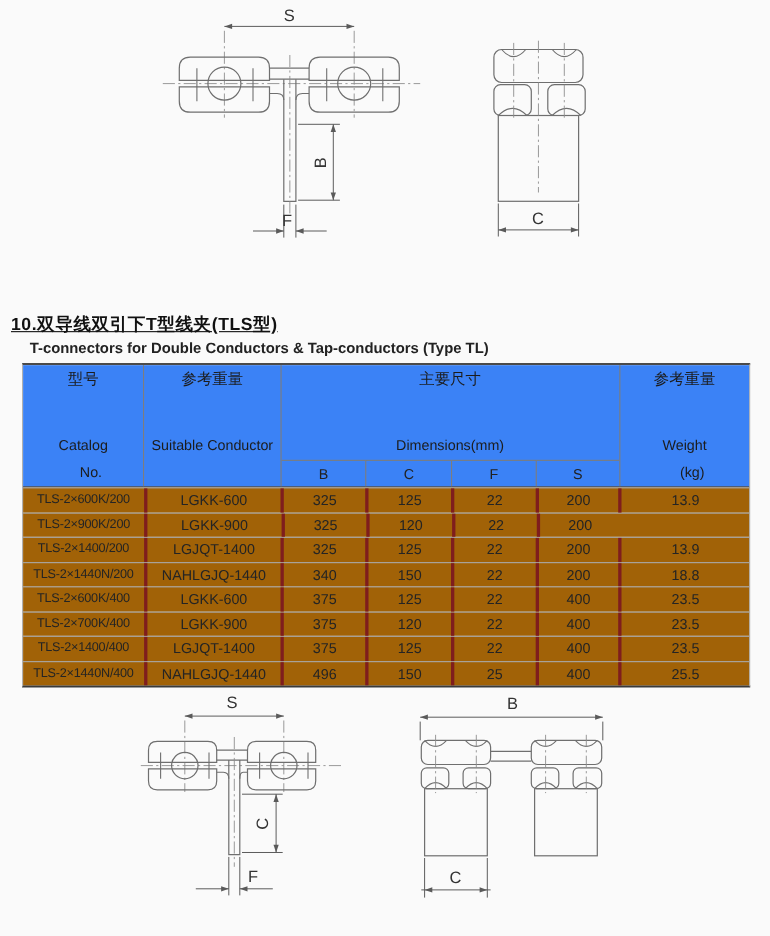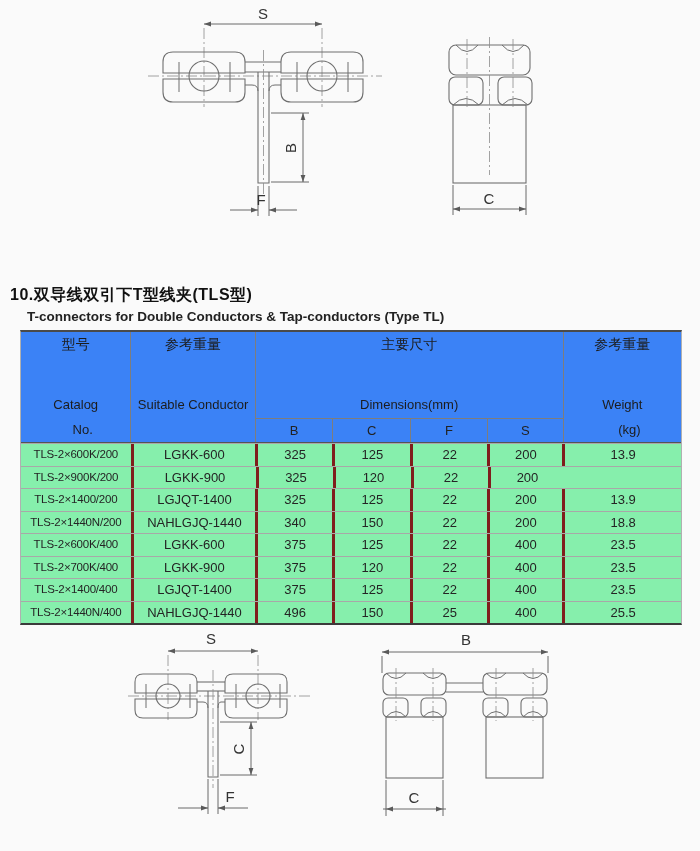--- a/index.html
+++ b/index.html
@@ -10,37 +10,37 @@
   }
   .abs{position:absolute;}
   
   svg .outline{fill:none;stroke:#6f6f6f;stroke-width:1.1;}
   svg .thin{fill:none;stroke:#6f6f6f;stroke-width:1;}
   svg .cl{fill:none;stroke:#8c8c8c;stroke-width:0.8;stroke-dasharray:11,3,2,3;}
   svg .dim{fill:none;stroke:#5a5a5a;stroke-width:0.9;}
   svg .arr{fill:#5a5a5a;stroke:none;}
   svg text{fill:#333;font-family:"Liberation Sans","DejaVu Sans",sans-serif;font-size:15px;}
   
-  .title-zh{left:10px;top:285px;font-size:16px;font-weight:bold;color:#111;letter-spacing:0.5px;}
+  .title-zh{left:10px;top:285px;font-size:16px;font-weight:bold;color:#111;letter-spacing:0.5px;text-decoration:underline;}
   .title-en{left:27px;top:309px;font-size:13.5px;font-weight:600;color:#222;}
   
   .dtable{left:20px;top:330px;width:662px;border-top:2px solid #4a4a4a;border-bottom:2px solid #3a3a3a;
           border-left:1px solid #b0b0b0;border-right:1px solid #b0b0b0;box-sizing:border-box;}
   .thead{display:flex;background:#3b82f6;border-bottom:1px solid #555;}
   .hcell{box-sizing:border-box;text-align:center;}
   .hcell + .hcell{border-left:1px solid #7d7d7d;}
   .h-zh{font-size:14px;line-height:24px;color:#1c1c1c;}
   .h-en{font-size:13px;line-height:26px;color:#1c1c1c;margin-top:36px;}
   .h-b{font-size:13px;line-height:23px;color:#1c1c1c;padding-left:14px;}
   .c1{width:110px;} .c2{width:125px;} .c3{width:308px;} .c4{width:119px;}
   .dims-sub{display:flex;border-top:1px solid #7d7d7d;}
   .dims-sub div{box-sizing:border-box;font-size:13px;line-height:23px;}
   .dims-sub div + div{border-left:1px solid #7d7d7d;}
   .sb{width:77px;} .sc{width:78px;} .sf{width:77px;} .ss{width:76px;}
-  .trow{display:flex;height:21.5px;border-top:1px solid #a8a8a8;background:#86efac;}
+  .trow{display:flex;height:21.5px;border-top:1px solid #a8a8a8;background:#a16207;}
   .trow:first-child{border-top:none;}
   .td{box-sizing:border-box;text-align:center;font-size:13px;line-height:21.5px;color:#242424;}
   .td + .td{border-left:3px solid #7f1d1d;}
   .td.cat{width:110px;font-size:11.5px;letter-spacing:-0.2px;}
   .td.cond{width:125px;}
   .td.vb{width:77px;} .td.vc{width:78px;} .td.vf{width:77px;} .td.vs{width:76px;}
   .td.wt{width:119px;}
 </style>
 </head>
 <body>

